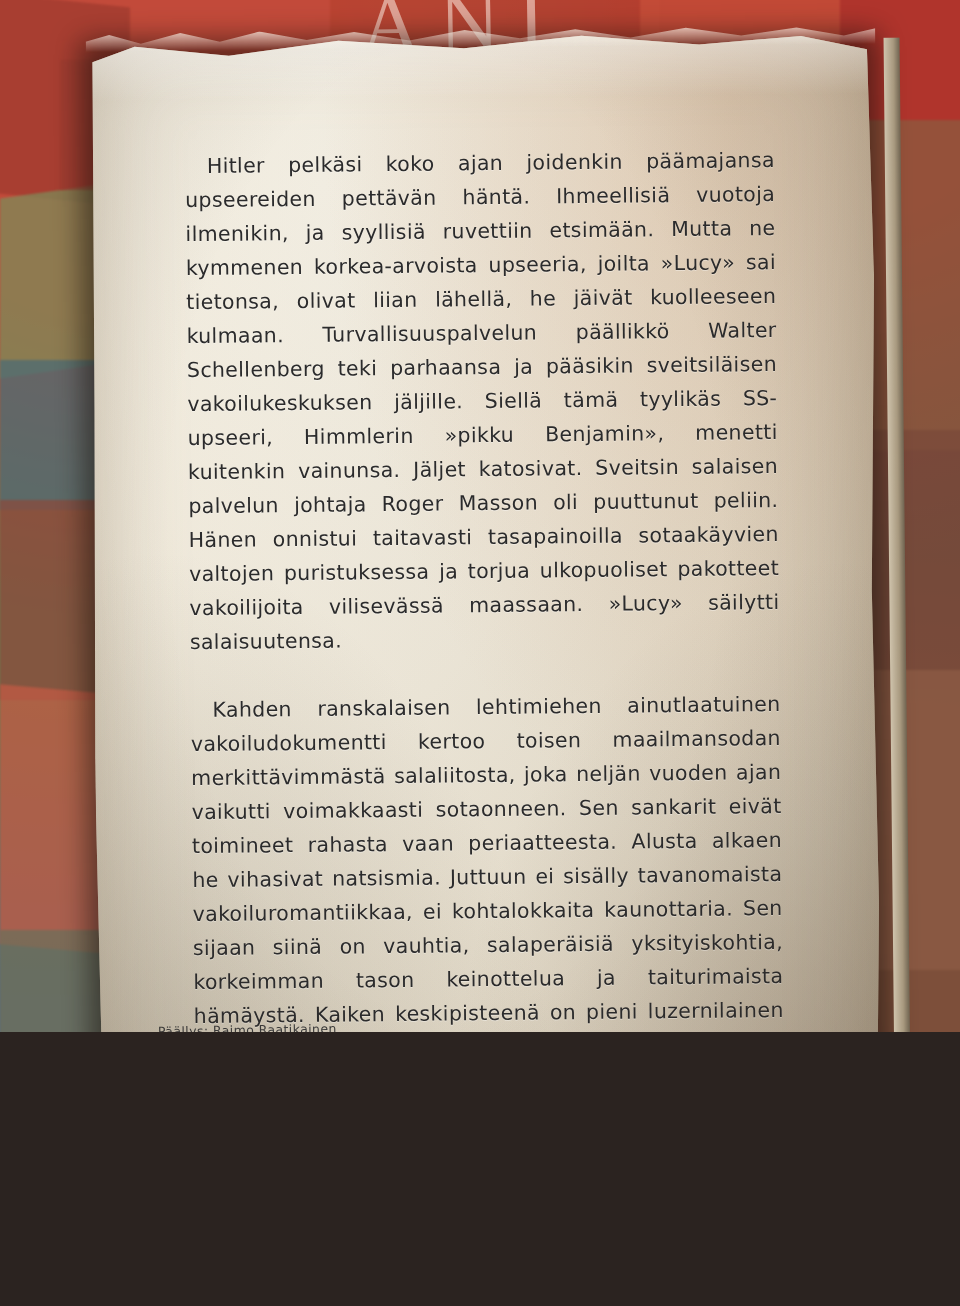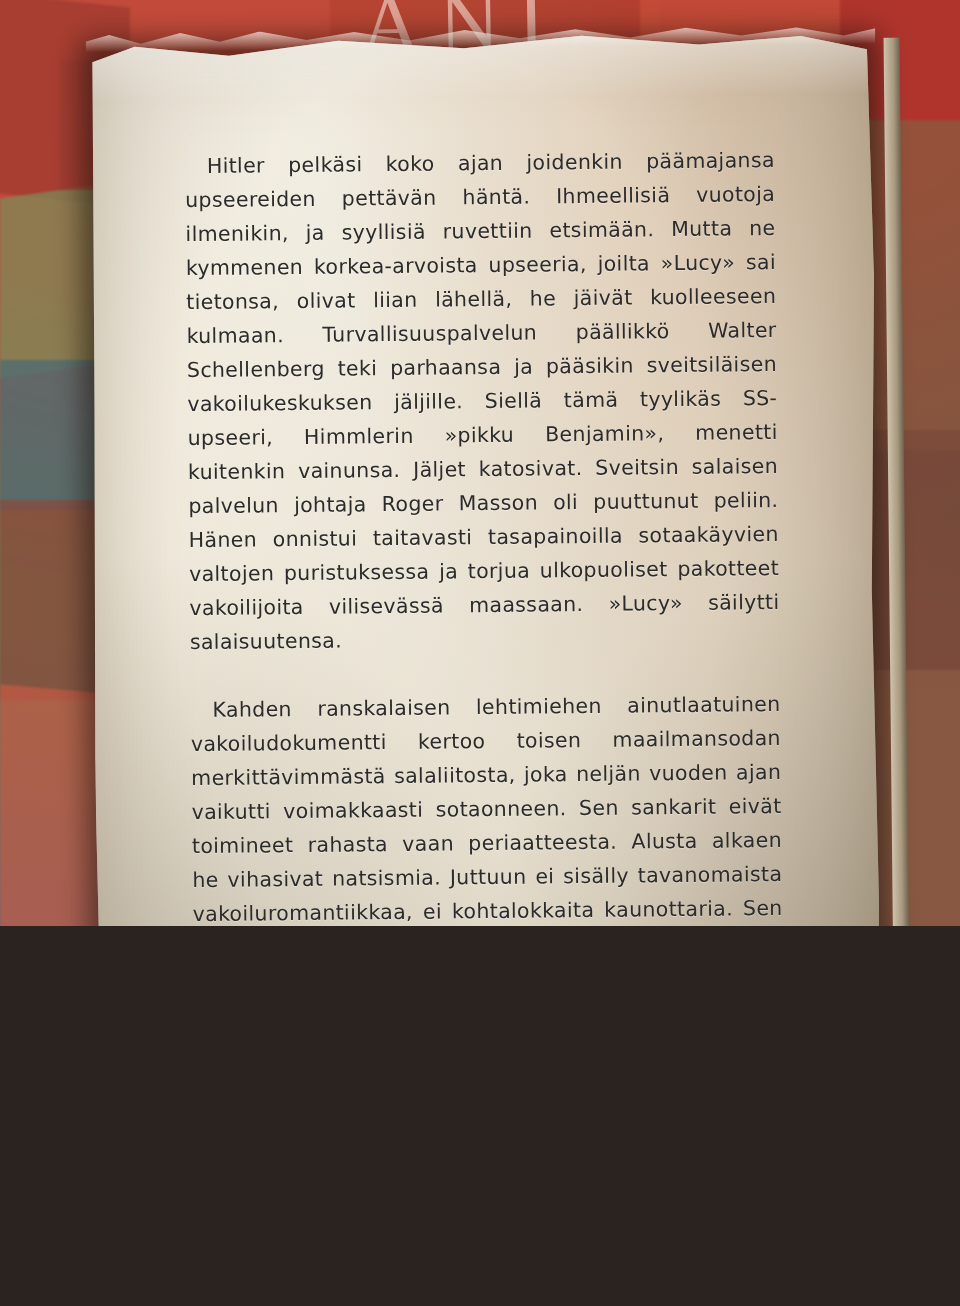--- a/index.html
+++ b/index.html
@@ -7,21 +7,21 @@
     padding: 0;
     width: 960px;
     height: 1306px;
     overflow: hidden;
     background: #2b2320;
   }
 
   #scene {
     position: relative;
     width: 960px;
-    height: 926px;
+    height: 1032px;
     overflow: hidden;
     font-family: "DejaVu Sans", sans-serif;
   }
 
   
   .bg {
     position: absolute;
     inset: 0;
     background:
       radial-gradient(circle at 12% 8%, #c24a3a 0 18%, rgba(194,74,58,0) 42%),

